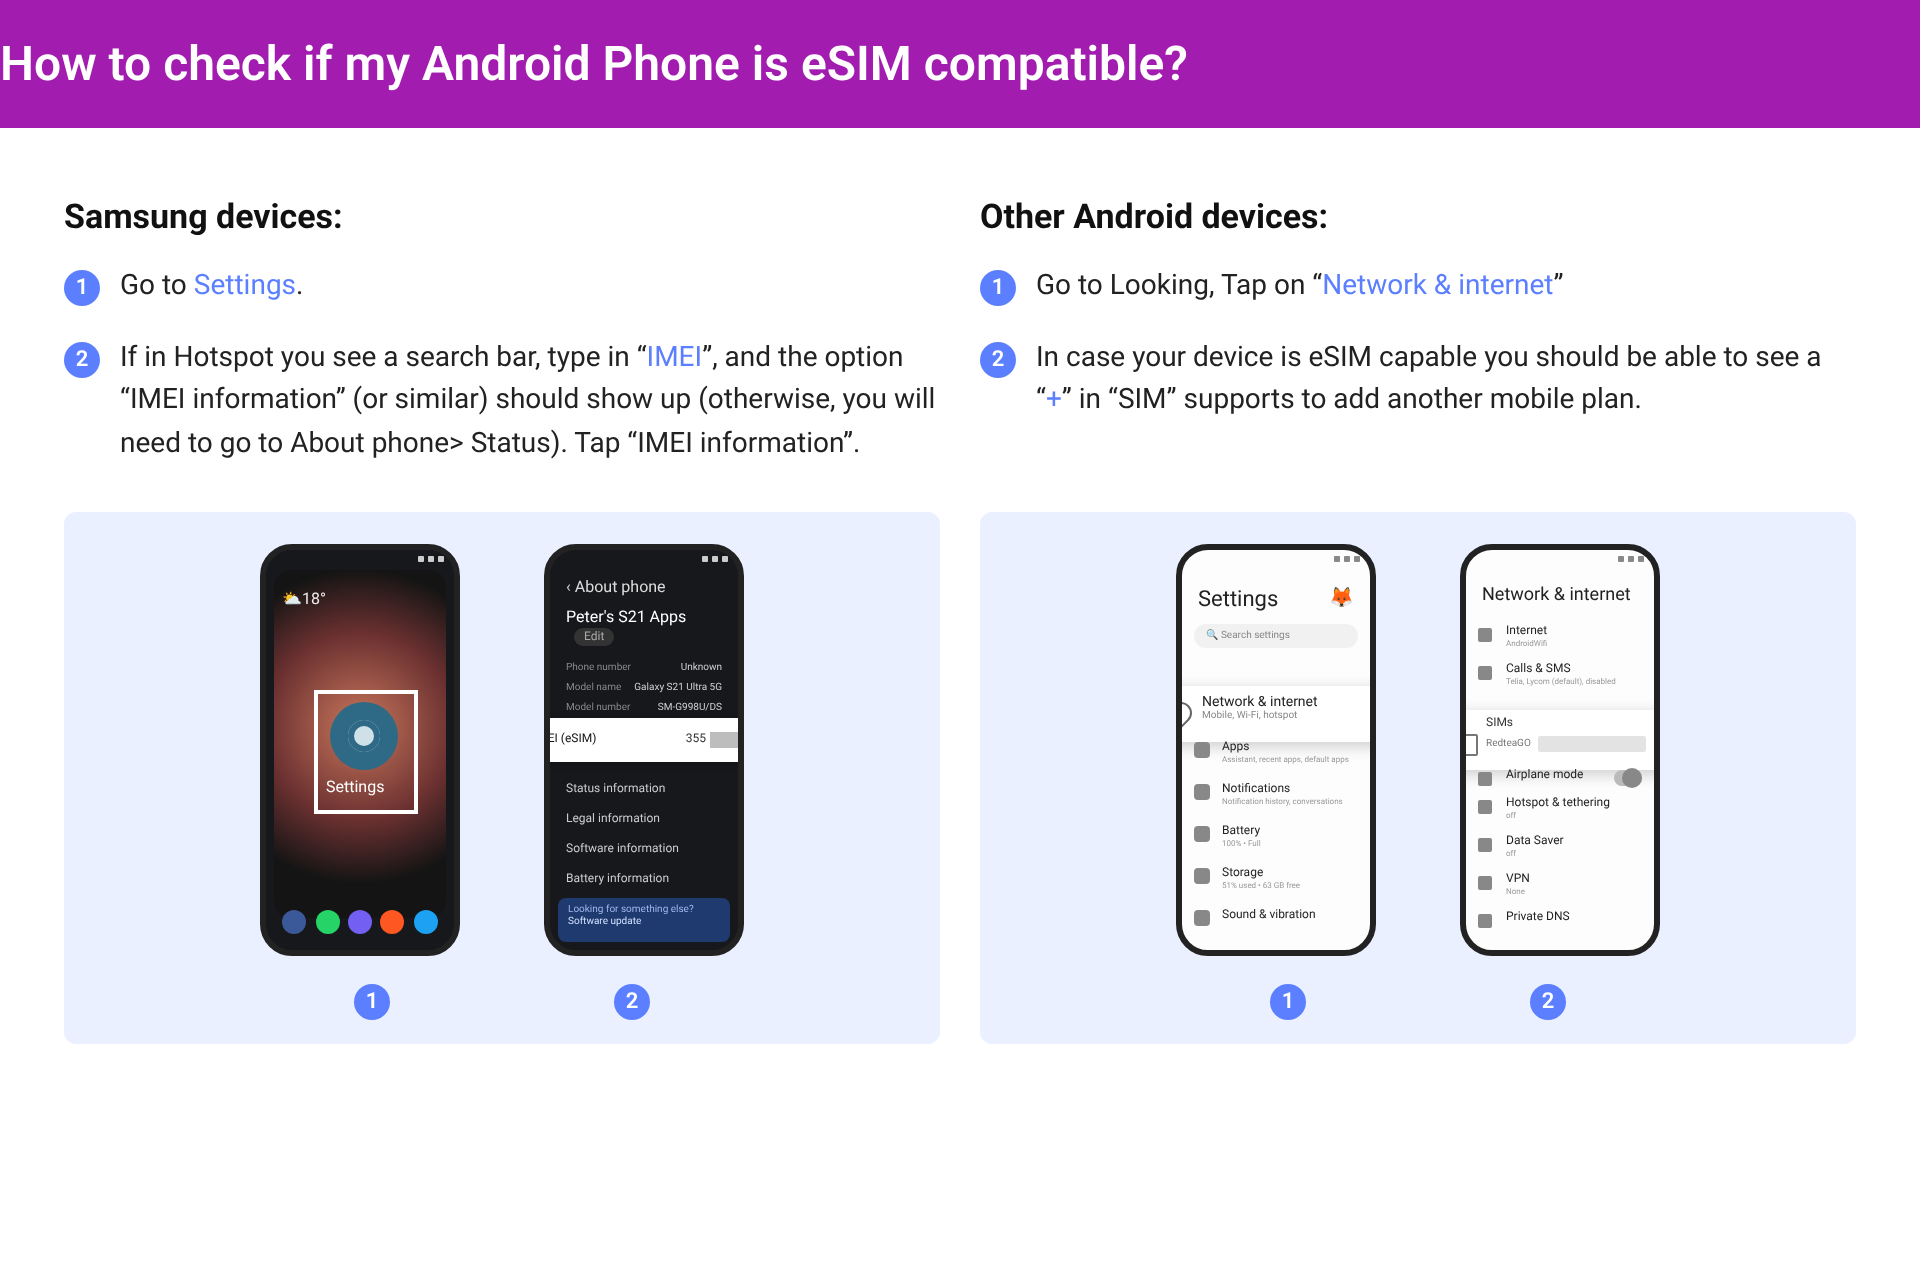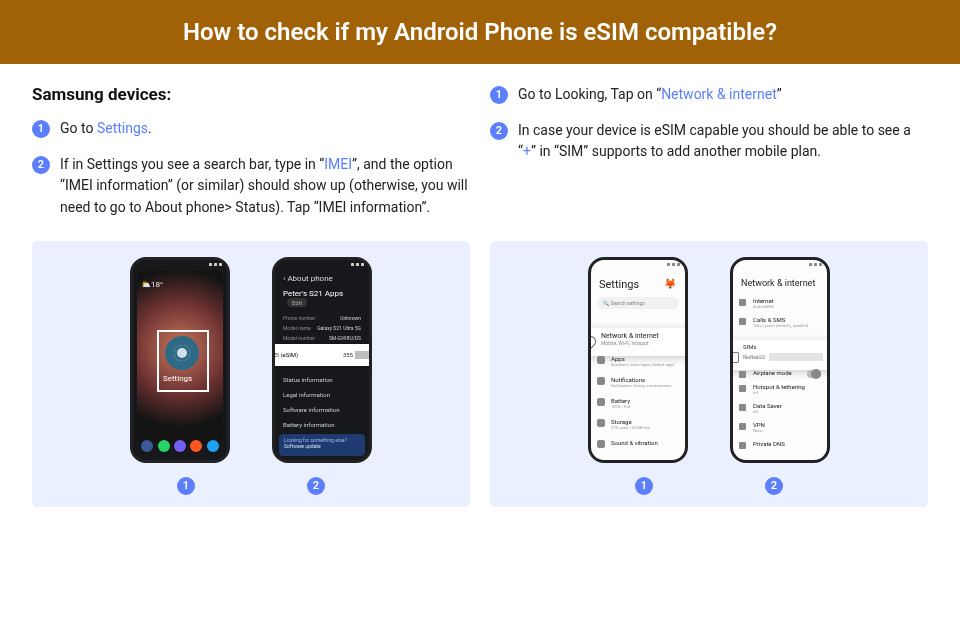--- a/index.html
+++ b/index.html
@@ -1,18 +1,18 @@
 <!DOCTYPE html>
 <html><head>
 <meta charset="utf-8">
 <style>
 *{box-sizing:border-box;margin:0;padding:0}
 body{font-family:-apple-system,BlinkMacSystemFont,"Segoe UI",Roboto,sans-serif;background:#fff;width:960px;height:640px;overflow:hidden}
-.header{background:#a16207;color:#fff;text-align:center;padding:18px 0;font-size:24px;font-weight:600}
-.cols{display:flex;gap:20px;padding:20px 32px 0}
+.header{background:#a21caf;color:#fff;padding:18px 0;font-size:24px;font-weight:600}
+.cols{display:flex;gap:20px;padding:35px 32px 0}
 .col{flex:1}
 .ch{font-weight:700;font-size:17px;color:#111;margin-bottom:14px}
 .step{display:flex;gap:10px;margin-bottom:14px;font-size:14px;line-height:1.55;color:#222}
 .num{flex-shrink:0;width:18px;height:18px;border-radius:50%;background:#5b7fff;color:#fff;font-size:11px;font-weight:600;display:flex;align-items:center;justify-content:center;margin-top:2px}
 .step a{color:#5b7fff;text-decoration:none}
 .step .sub{margin-top:14px}
 .panels{display:flex;gap:20px;padding:8px 32px 0}
 .panel{flex:1;background:#eaf0ff;border-radius:6px;padding:16px 10px 12px;display:flex;flex-direction:column;align-items:center}
 .phones{display:flex;gap:42px;justify-content:space-between}
 .phone{width:100px;height:206px;border-radius:16px;border:3px solid #222;position:relative;overflow:hidden}
@@ -81,25 +81,26 @@
 
 <div class="cols">
   <div class="col">
     <div class="ch">Samsung devices:</div>
     <div class="step">
       <div class="num">1</div>
       <div><span>Go to </span><a href="#">Settings</a><span>.</span></div>
     </div>
     <div class="step">
       <div class="num">2</div>
-      <div><span>If in Settings you see a search bar, type in “</span><a href="#">IMEI</a><span>”, and the option “IMEI information” (or similar) should show up (otherwise, you will need to go to About phone&gt; Status). Tap “IMEI information”.</span>
+      <div><span>If in Hotspot you see a search bar, type in “</span><a href="#">IMEI</a><span>”, and the option “IMEI information” (or similar) should show up (otherwise, you will need to go to About phone&gt; Status). Tap “IMEI information”.</span>
       </div>
     </div>
   </div>
   <div class="col">
+    <div class="ch">Other Android devices:</div>
     <div class="step">
       <div class="num">1</div>
       <div><span>Go to Looking, Tap on “</span><a href="#">Network &amp; internet</a><span>”</span></div>
     </div>
     <div class="step">
       <div class="num">2</div>
       <div><span>In case your device is eSIM capable you should be able to see a “</span><a href="#">+</a><span>” in “SIM” supports to add another mobile plan.</span></div>
     </div>
   </div>
 </div>

